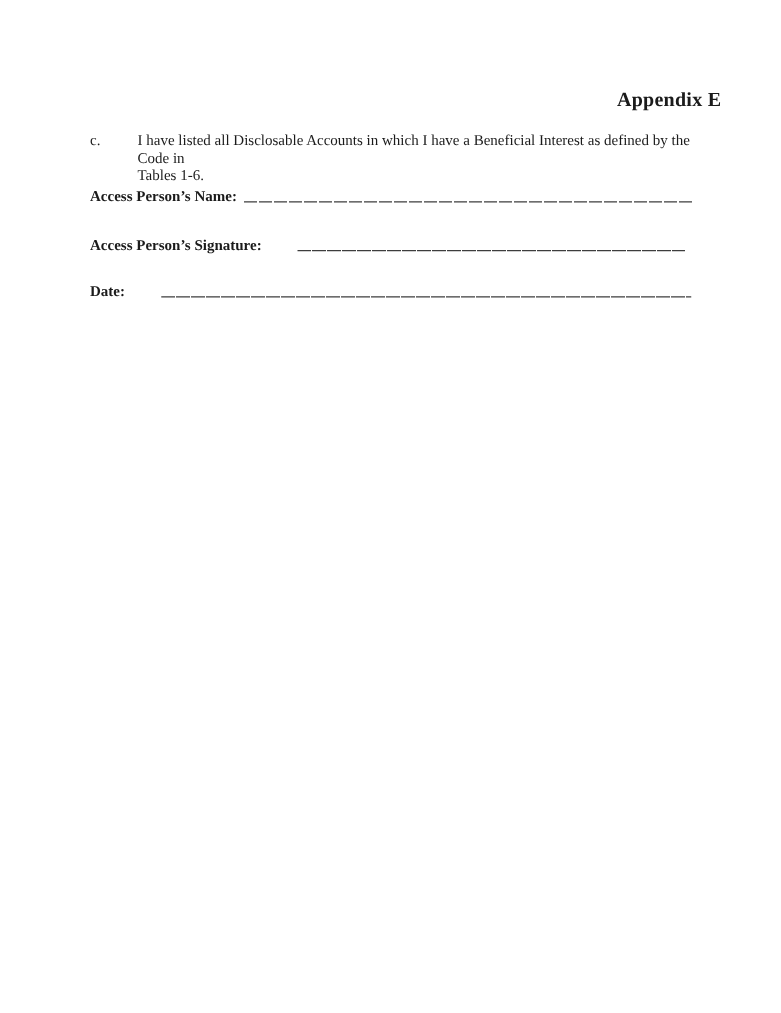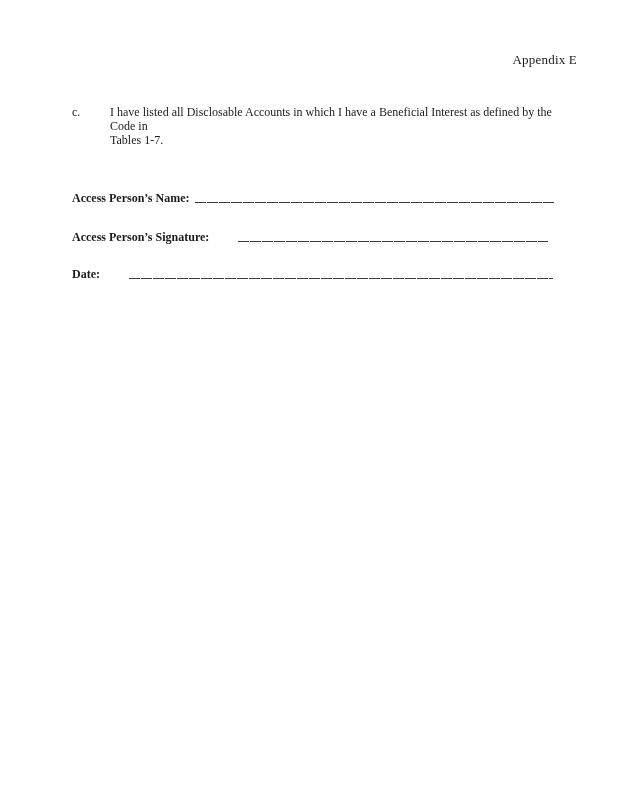--- a/index.html
+++ b/index.html
@@ -11,24 +11,24 @@
     position: relative;
     width: 625px;
     height: 810px;
     background: #ffffff;
     font-family: "Liberation Serif", serif;
     color: #1b1b1b;
     overflow: hidden;
   }
   .appendix-header {
     position: absolute;
-    top: 52px;
+    top: 72px;
     right: 48px;
-    font-size: 13px;
-    font-weight: normal;
+    font-size: 16px;
+    font-weight: bold;
     letter-spacing: 0.2px;
   }
   .list-item {
     position: absolute;
     left: 72px;
     top: 105px;
     display: flex;
     font-size: 12px;
     line-height: 14px;
   }
@@ -43,21 +43,20 @@
     position: absolute;
     left: 72px;
     display: flex;
     align-items: flex-end;
     font-size: 12px;
     font-weight: bold;
     line-height: 13px;
   }
   .field-row .field-label {
     white-space: nowrap;
-    margin-top: 41px;
   }
   .fill-line {
     flex: 1 1 auto;
     margin-left: 5px;
     margin-bottom: 2px;
     height: 1px;
     background: repeating-linear-gradient(
       to right,
       #3d3d3d 0px,
       #3d3d3d 11px,
@@ -73,21 +72,21 @@
 <body>
 
 <div class="page">
 
   <div class="appendix-header">Appendix E</div>
 
   <div class="list-item">
     <div class="list-marker">c.</div>
     <div class="list-text">
       <div>I have listed all Disclosable Accounts in which I have a Beneficial Interest as defined by the Code in</div>
-      <div>Tables 1-7.</div>
+      <div>Tables 1-6.</div>
     </div>
   </div>
 
   <div class="field-row row-name">
     <span class="field-label">Access Person’s Name:</span>
     <span class="fill-line"></span>
   </div>
 
   <div class="field-row row-signature">
     <span class="field-label">Access Person’s Signature:</span>

